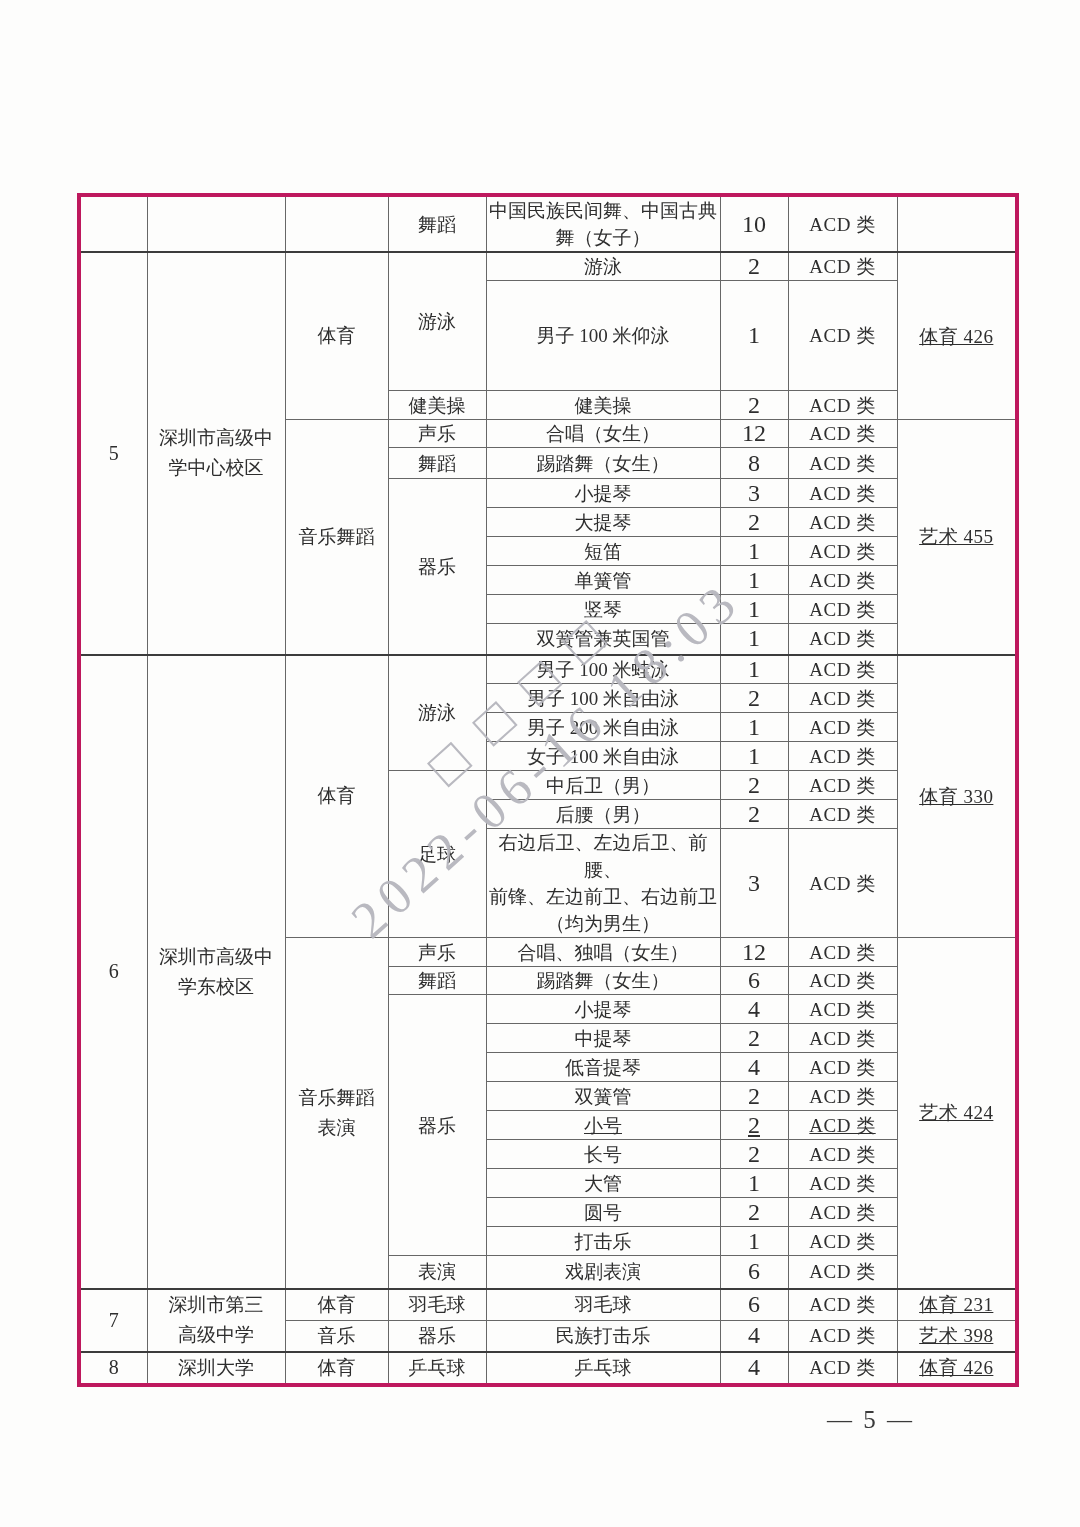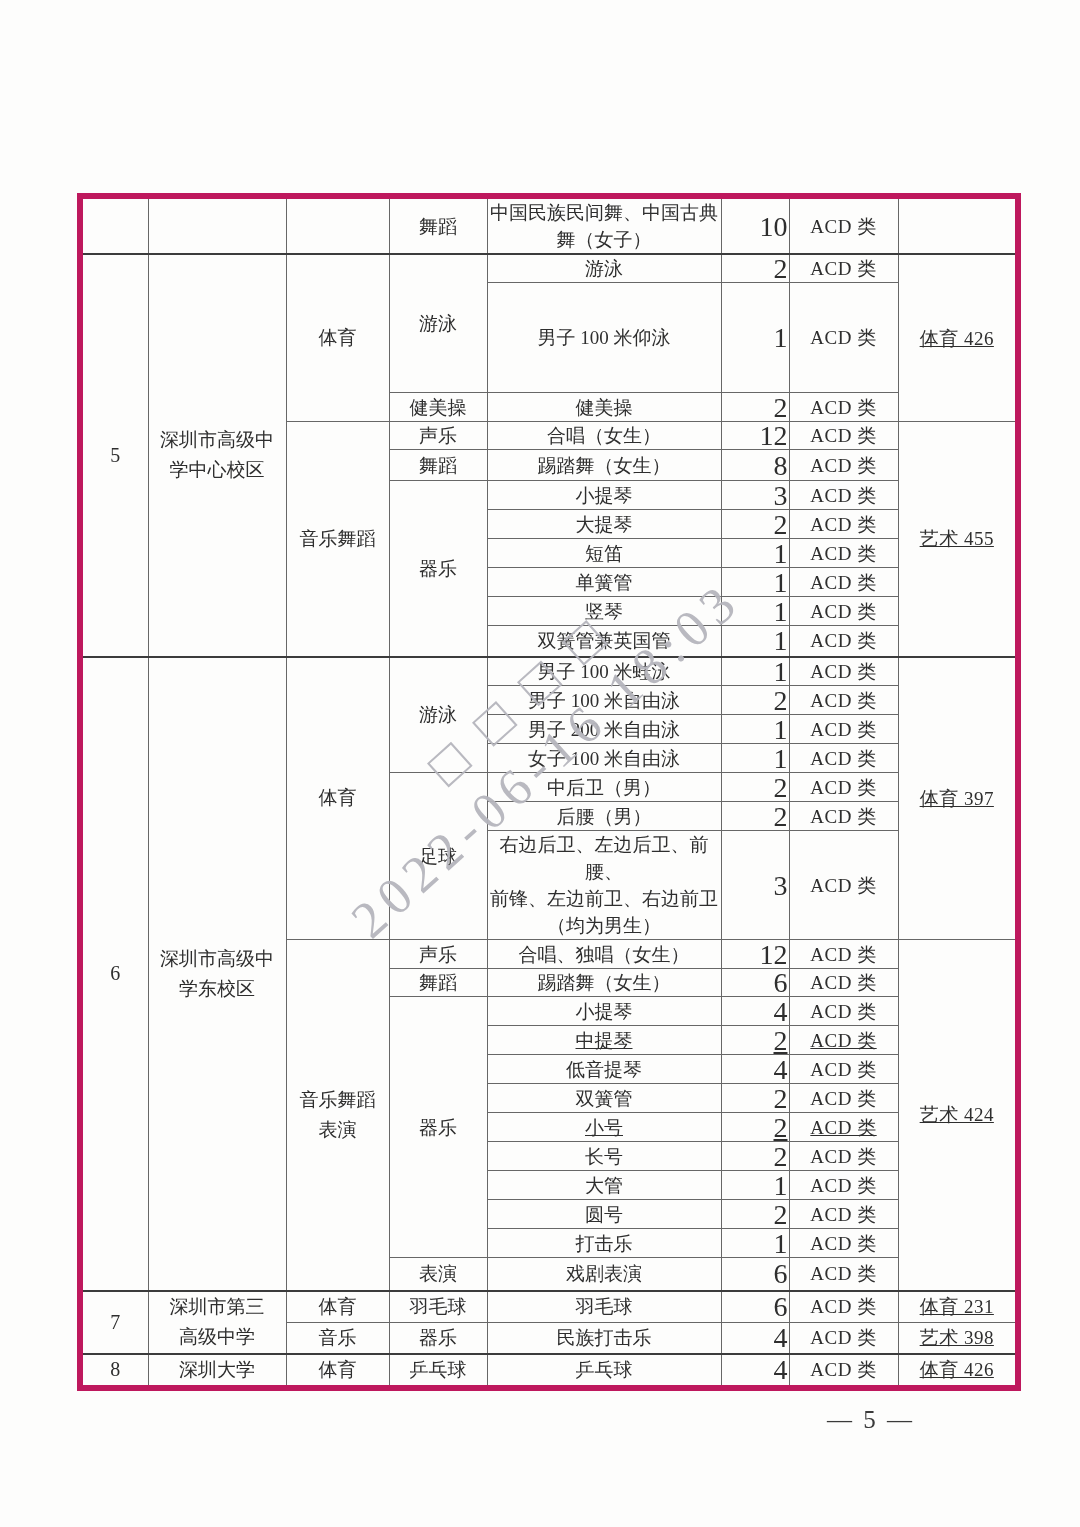--- a/index.html
+++ b/index.html
@@ -19,41 +19,41 @@
     position: absolute;
     inset: 0;
   }
   table.tbl {
     position: absolute;
     left: 77px;
     top: 193px;
     width: 938px;
     border-collapse: collapse;
     table-layout: fixed;
-    border: 6px solid #be185d;
+    border: 4px solid #be185d;
   }
   .tbl td {
     border: 1px solid #676767;
     text-align: center;
     vertical-align: middle;
     font-size: 19px;
     line-height: 27px;
     padding: 0 1px;
     white-space: pre-line;
     overflow: visible;
     color: #2e2e2e;
   }
   .tbl tr.sec td {
     border-top: 2px solid #3c3c3c;
   }
   .tbl tbody tr:last-child td {
     border-bottom: 2px solid #3c3c3c;
   }
   .tbl td.c-num { font-size: 20px; }
-  .tbl td.c-count { font-size: 28px; text-align: right; }
+  .tbl td.c-count { font-size: 24px; }
   .tbl td.c-school { line-height: 30px; }
   .tbl td.c-cat { line-height: 30px; }
   .tbl td.c-score { letter-spacing: 0.5px; text-decoration: underline; }
   .tbl td.c-class { letter-spacing: 0.5px; }
 
   .watermark {
     position: absolute;
     left: 525px;
     top: 736px;
     transform: translate(-50%, -50%) rotate(-42deg);
@@ -184,21 +184,21 @@
         </tr>
         <tr class="sec" style="height: 29px;">
           <td rowspan="19" class="c-num">6</td>
           <td rowspan="19" class="c-school">深圳市高级中
 学东校区</td>
           <td rowspan="7" class="c-cat">体育</td>
           <td rowspan="4" class="c-sub">游泳</td>
           <td class="c-item">男子 100 米蛙泳</td>
           <td class="c-count">1</td>
           <td class="c-class">ACD 类</td>
-          <td rowspan="7" class="c-score">体育 397</td>
+          <td rowspan="7" class="c-score">体育 330</td>
         </tr>
         <tr style="height: 29px;">
           <td class="c-item">男子 100 米自由泳</td>
           <td class="c-count">2</td>
           <td class="c-class">ACD 类</td>
         </tr>
         <tr style="height: 29px;">
           <td class="c-item">男子 200 米自由泳</td>
           <td class="c-count">1</td>
           <td class="c-class">ACD 类</td>
@@ -240,21 +240,21 @@
           <td class="c-item">踢踏舞（女生）</td>
           <td class="c-count">6</td>
           <td class="c-class">ACD 类</td>
         </tr>
         <tr style="height: 29px;">
           <td rowspan="9" class="c-sub">器乐</td>
           <td class="c-item">小提琴</td>
           <td class="c-count">4</td>
           <td class="c-class">ACD 类</td>
         </tr>
-        <tr style="height: 29px; text-decoration: underline;">
+        <tr style="height: 29px;">
           <td class="c-item">中提琴</td>
           <td class="c-count">2</td>
           <td class="c-class">ACD 类</td>
         </tr>
         <tr style="height: 29px;">
           <td class="c-item">低音提琴</td>
           <td class="c-count">4</td>
           <td class="c-class">ACD 类</td>
         </tr>
         <tr style="height: 29px;">

